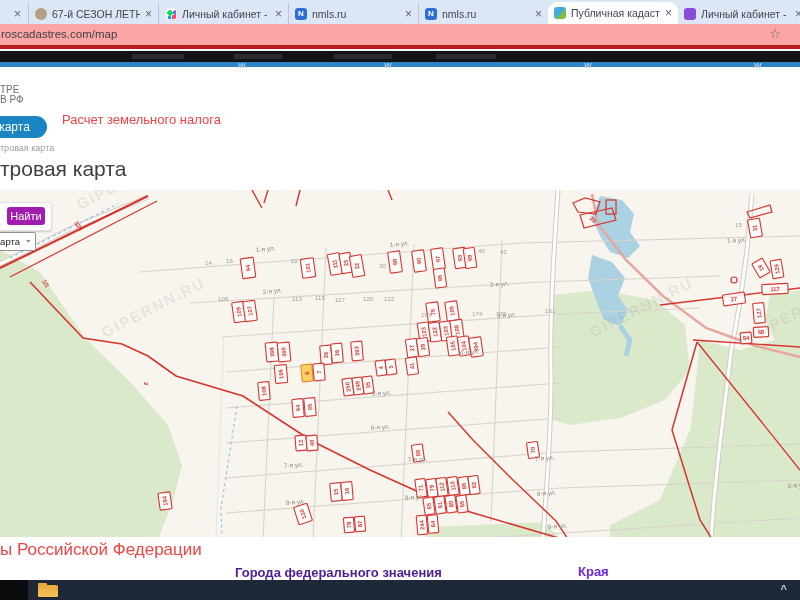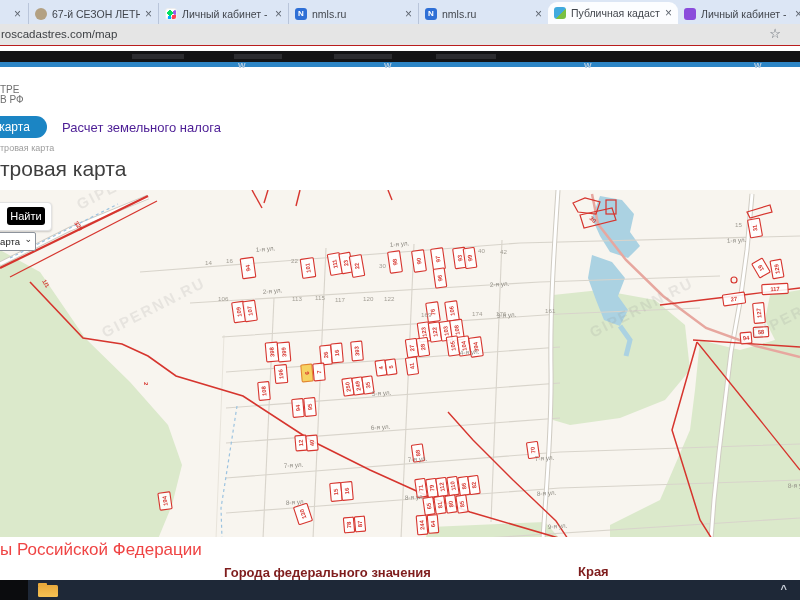--- a/index.html
+++ b/index.html
@@ -22,61 +22,61 @@
   .fav.ribbon{background:#b3a183;border-radius:50%}
   .fav.avito{background:#fff;border:1px solid #eee;box-sizing:border-box;background-image:
      radial-gradient(circle at 4px 4px,#04e061 2.6px,transparent 2.9px),
      radial-gradient(circle at 9px 3.5px,#965eeb 2px,transparent 2.3px),
      radial-gradient(circle at 3.5px 9px,#00aaff 1.8px,transparent 2.1px),
      radial-gradient(circle at 8.5px 8.5px,#ff4053 2.8px,transparent 3.1px)}
   .fav.nmls{background:#2e6fd6}
   .fav.pkk{background:linear-gradient(135deg,#41aade 55%,#79c043 55%)}
   .fav.purple{background:#8a4bdb}
 
-  #urlbar{position:absolute;top:24px;left:0;width:800px;height:21px;background:#e5e5e5;
-          border-bottom:1px solid #b91c1c}
+  #urlbar{position:absolute;top:24px;left:0;width:800px;height:21px;background:#fca5a5;
+          border-bottom:4px solid #b91c1c}
   #url{position:absolute;left:1px;top:4px;font-size:11.5px;color:#3c3f43}
   #star{position:absolute;right:19px;top:2px;font-size:13px;color:#5f6770}
 
   
   #darkband{position:absolute;top:51px;left:0;width:800px;height:11px;background:#131315}
   .smudge{position:absolute;top:3px;height:5px;background:#2c2c30}
   #blueline{position:absolute;top:62px;left:0;width:800px;height:5px;background:#2d85c5}
   .wmW{position:absolute;top:61px;font-size:8px;font-weight:bold;color:#b6cce0}
   .tagline{position:absolute;left:0;font-size:10px;color:#6f6f6f}
   #pill{position:absolute;left:-18px;top:116px;width:65px;height:22px;background:#1b85c4;
         border-radius:12px;color:#fff;font-size:12px;display:flex;align-items:center;justify-content:center}
-  #taxlink{position:absolute;left:62px;top:120px;font-size:13px;color:#4c1d95;text-decoration:none}
+  #taxlink{position:absolute;left:62px;top:112px;font-size:13px;color:#ef4444;text-decoration:none}
   #crumb{position:absolute;left:0;top:143px;font-size:9px;color:#9d9d9d}
   #ptitle{position:absolute;left:0;top:157px;font-size:21px;color:#3e3e3e}
 
   
   #mapwrap{position:absolute;left:0;top:190px;width:800px;height:347px;overflow:hidden}
   #mapsvg{position:absolute;left:0;top:0}
   #panel{position:absolute;left:-26px;top:12px;width:76px;height:27px;background:#fff;
          border:1px solid #e2e2e2;border-radius:4px;box-shadow:0 1px 2px rgba(0,0,0,.18)}
-  #findbtn{position:absolute;left:7px;top:17px;width:38px;height:18px;background:#000000;color:#fff;
+  #findbtn{position:absolute;left:7px;top:17px;width:38px;height:18px;background:#a21caf;color:#fff;
            font-size:11px;border-radius:3px;display:flex;align-items:center;justify-content:center}
   #selbox{position:absolute;left:-30px;top:42px;width:64px;height:17px;background:#fff;
           border:1px solid #8d939c;border-radius:2px;font-size:9.5px;color:#222}
   #selval{position:absolute;right:15px;top:3px}
   #selchev{position:absolute;right:3px;top:1px;font-size:9px;color:#333}
 
   .pbox{fill:rgba(255,255,255,.88);stroke:#d6352e;stroke-width:1.1}
   .pbox.sel{fill:#f6d262;stroke:#e2862f}
   .pnum{font-size:5.8px;font-weight:bold;fill:#d6352e}
   .slabel{font-size:6.4px;fill:#8d8a82}
   .gnum{font-size:6.2px;fill:#a29e95}
   .rlabel{font-size:6px;font-weight:bold;fill:#d6352e}
   .wm{font-size:15px;font-weight:bold;fill:rgba(140,140,140,.16);letter-spacing:2px}
 
   
   #footheading{position:absolute;left:0;top:540px;font-size:17px;color:#ef4444}
-  #colcity{position:absolute;left:224px;top:565px;font-size:13px;font-weight:bold;color:#7f1d1d}
-  #colkray{position:absolute;left:578px;top:564px;font-size:13px;font-weight:bold;color:#7f1d1d}
+  #colcity{position:absolute;left:235px;top:565px;font-size:13px;font-weight:bold;color:#4c1d95}
+  #colkray{position:absolute;left:578px;top:564px;font-size:13px;font-weight:bold;color:#6d28d9}
 
   
   #taskbar{position:absolute;left:0;top:580px;width:800px;height:20px;background:#1e2837}
   #tbcorner{position:absolute;left:0;top:0;width:28px;height:20px;background:#0b0c0e}
   #folder{position:absolute;left:38px;top:5px;width:20px;height:12px;
           background:linear-gradient(#e8a93c,#f6c254);border-radius:1.5px}
   #folder::before{content:"";position:absolute;left:0;top:-2px;width:9px;height:3px;
           background:#e8a93c;border-radius:1px 1px 0 0}
   #chevup{position:absolute;right:13px;top:3px;color:#c9cfd8;font-size:11px;font-weight:bold}
 </style>

